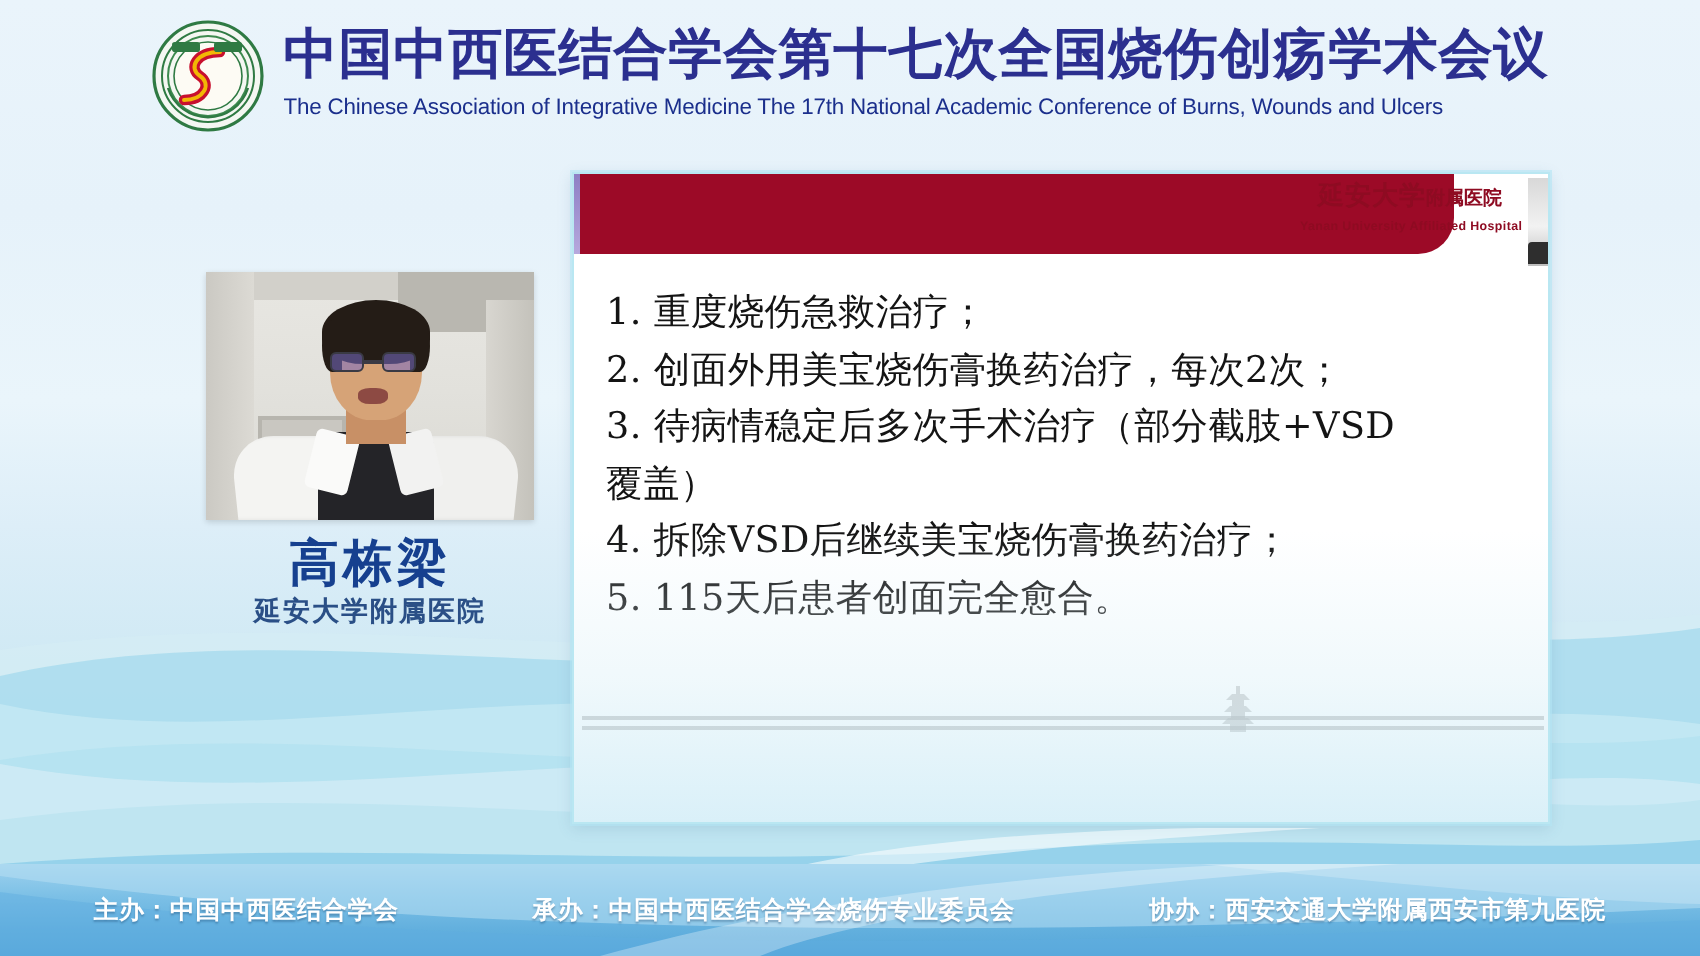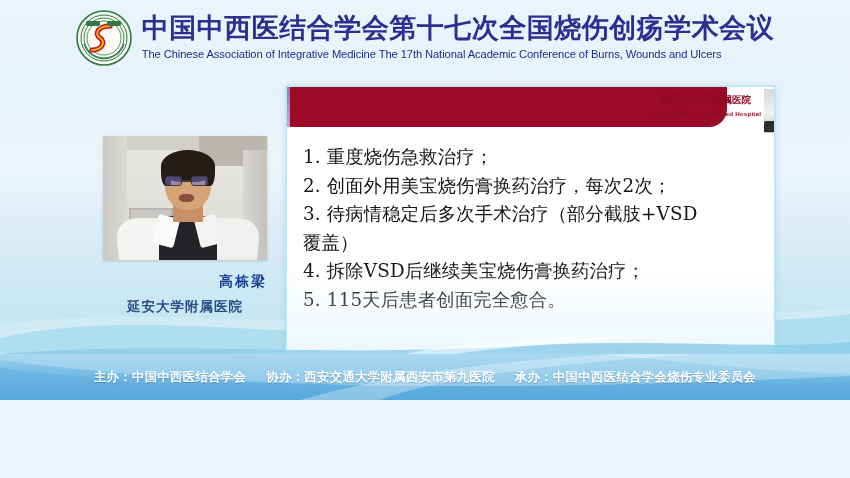--- a/index.html
+++ b/index.html
@@ -6,21 +6,21 @@
   html,body { width:850px; height:478px; overflow:hidden; }
   body {
     font-family:"Liberation Sans", sans-serif;
     background:#eef6fb;
     position:relative;
   }
 
   
   #stage {
     position:absolute; inset:0;
-    width:850px; height:400px;
+    width:850px; height:478px;
     overflow:hidden;
     background:linear-gradient(180deg,#eaf4fb 0%,#e6f2fa 22%,#eaf5fb 42%,#ddeef8 55%,#cfe9f4 70%,#c6e6f2 80%,#bfe3f0 88%,#b9e0ef 100%);
   }
 
   
   .wave { position:absolute; left:0; width:100%; pointer-events:none; }
   .wave svg { display:block; width:100%; height:100%; }
 
   #wave-a { top:300px; height:100px; }
   #wave-b { top:318px; height:110px; }
@@ -129,23 +129,23 @@
   .p-collar-l {
     position:absolute; left:52px; top:80px; width:22px; height:30px;
     background:#fafaf9; transform:rotate(14deg); border-radius:3px;
   }
   .p-collar-r {
     position:absolute; left:94px; top:80px; width:22px; height:30px;
     background:#f2f2f1; transform:rotate(-14deg); border-radius:3px;
   }
 
   #presenter-name {
-    margin-top:10px; text-align:right;
+    margin-top:10px; text-align:center;
     font-family:"DejaVu Sans", sans-serif;
-    font-weight:bold; font-size:14px; line-height:23px;
+    font-weight:bold; font-size:25px; line-height:23px;
     color:#16408f; letter-spacing:2px;
   }
   #presenter-affil {
     margin-top:4px; text-align:center;
     font-family:"DejaVu Sans", sans-serif;
     font-size:13.5px; line-height:18px;
     color:#2a4f86; letter-spacing:1px;font-weight:bold;
   }
 
   
@@ -223,21 +223,21 @@
 
   
   #footer {
     position:absolute; left:0; bottom:0; width:850px; height:46px;
     background:linear-gradient(180deg,#9ed2ee 0%,#7cc0e6 35%,#63b0de 70%,#55a6d9 100%);
     z-index:9; overflow:hidden;
   }
   #footer .swoosh { position:absolute; inset:0; }
   #footer-text {
     position:absolute; inset:0;
-    display:flex; align-items:center; justify-content:center; gap:20px;
+    display:flex; align-items:center; justify-content:center; gap:67px;
     font-family:"DejaVu Sans", sans-serif;
     font-weight:bold; font-size:12.3px; color:#ffffff;
     letter-spacing:.4px;
     text-shadow:0 1px 1px rgba(20,60,100,.35);
     white-space:nowrap;
   }
   .footer-item{}
 
   
   #footer-ribbon {
@@ -379,18 +379,18 @@
 
   <div id="footer">
     <svg class="swoosh" viewBox="0 0 850 46" preserveAspectRatio="none">
       <path d="M0,6 C180,30 420,42 850,22 L850,0 L0,0 Z" fill="#b7dff3" opacity=".55"></path>
       <path d="M0,14 C200,40 430,46 850,28 L850,46 L0,46 Z" fill="#5fade0" opacity=".45"></path>
       <path d="M300,46 C380,24 470,8 620,0 L700,0 C540,10 430,26 380,46 Z" fill="#ffffff" opacity=".30"></path>
       <path d="M600,0 C700,10 780,18 850,20 L850,0 Z" fill="#ffffff" opacity=".22"></path>
     </svg>
     <div id="footer-text">
       <span class="footer-item">主办：中国中西医结合学会</span>
+      <span class="footer-item">承办：中国中西医结合学会烧伤专业委员会</span>
       <span class="footer-item">协办：西安交通大学附属西安市第九医院</span>
-      <span class="footer-item">承办：中国中西医结合学会烧伤专业委员会</span>
     </div>
   </div>
 
 </div>
 
 </body></html>

